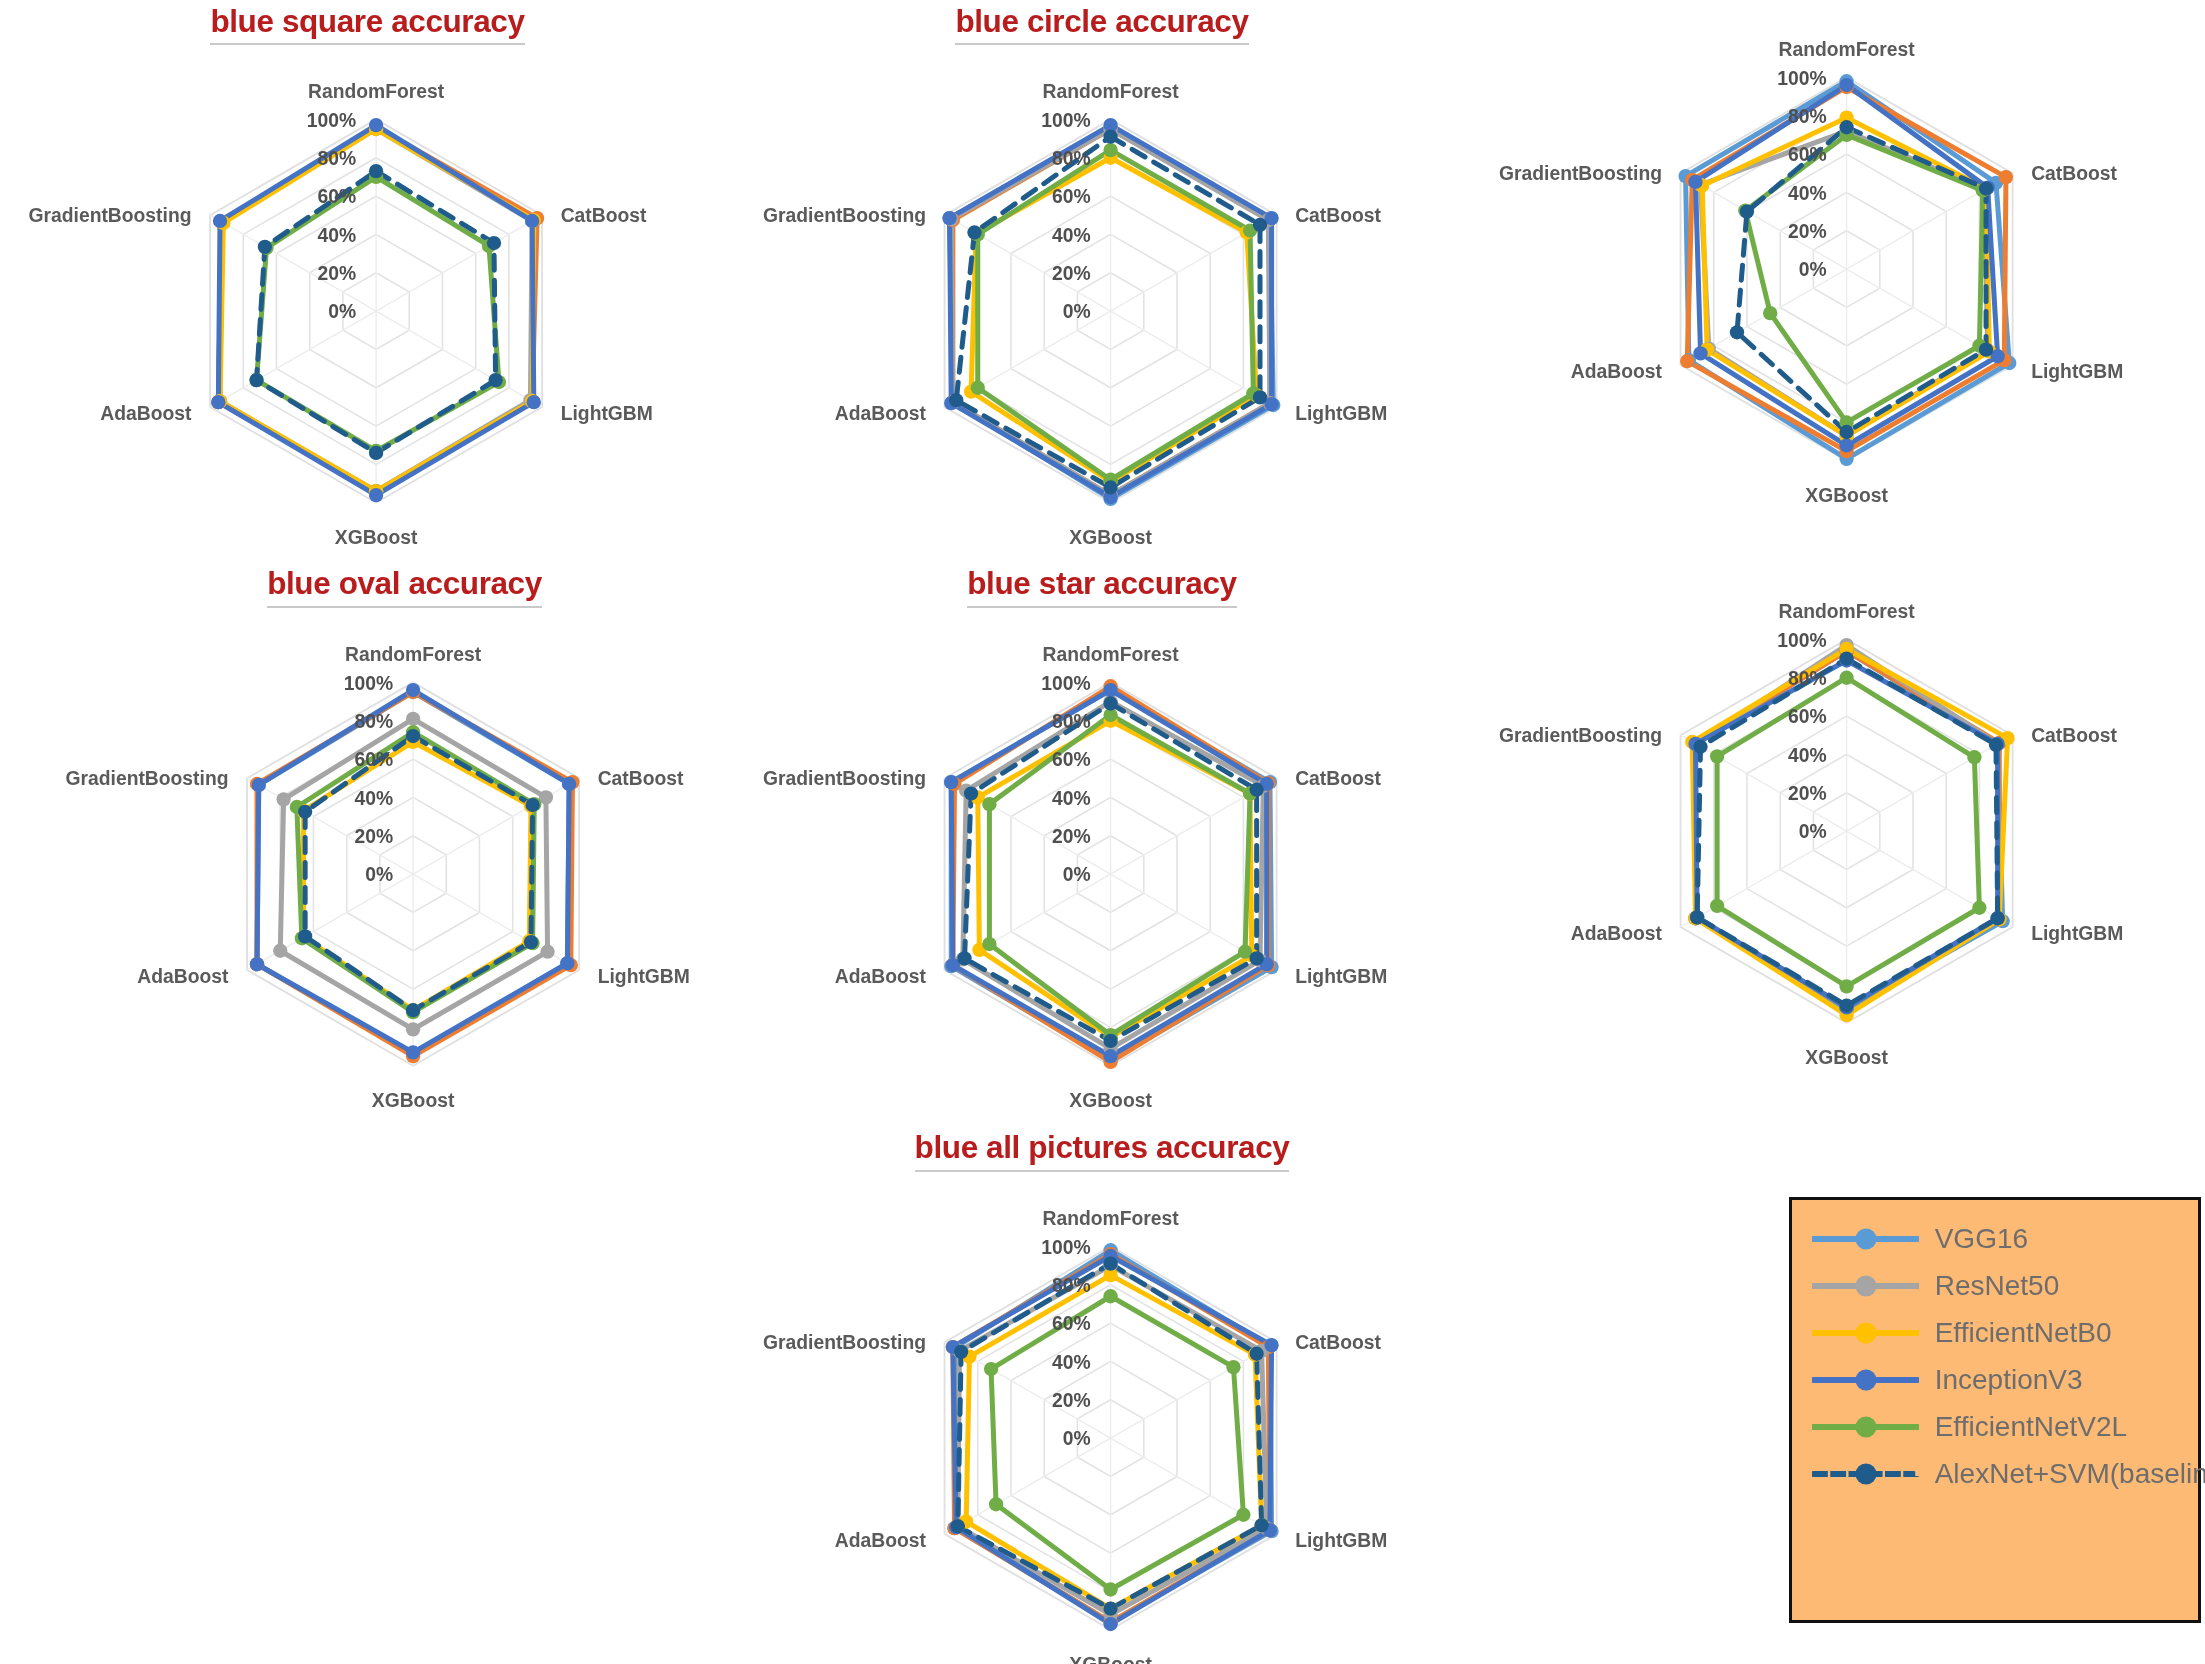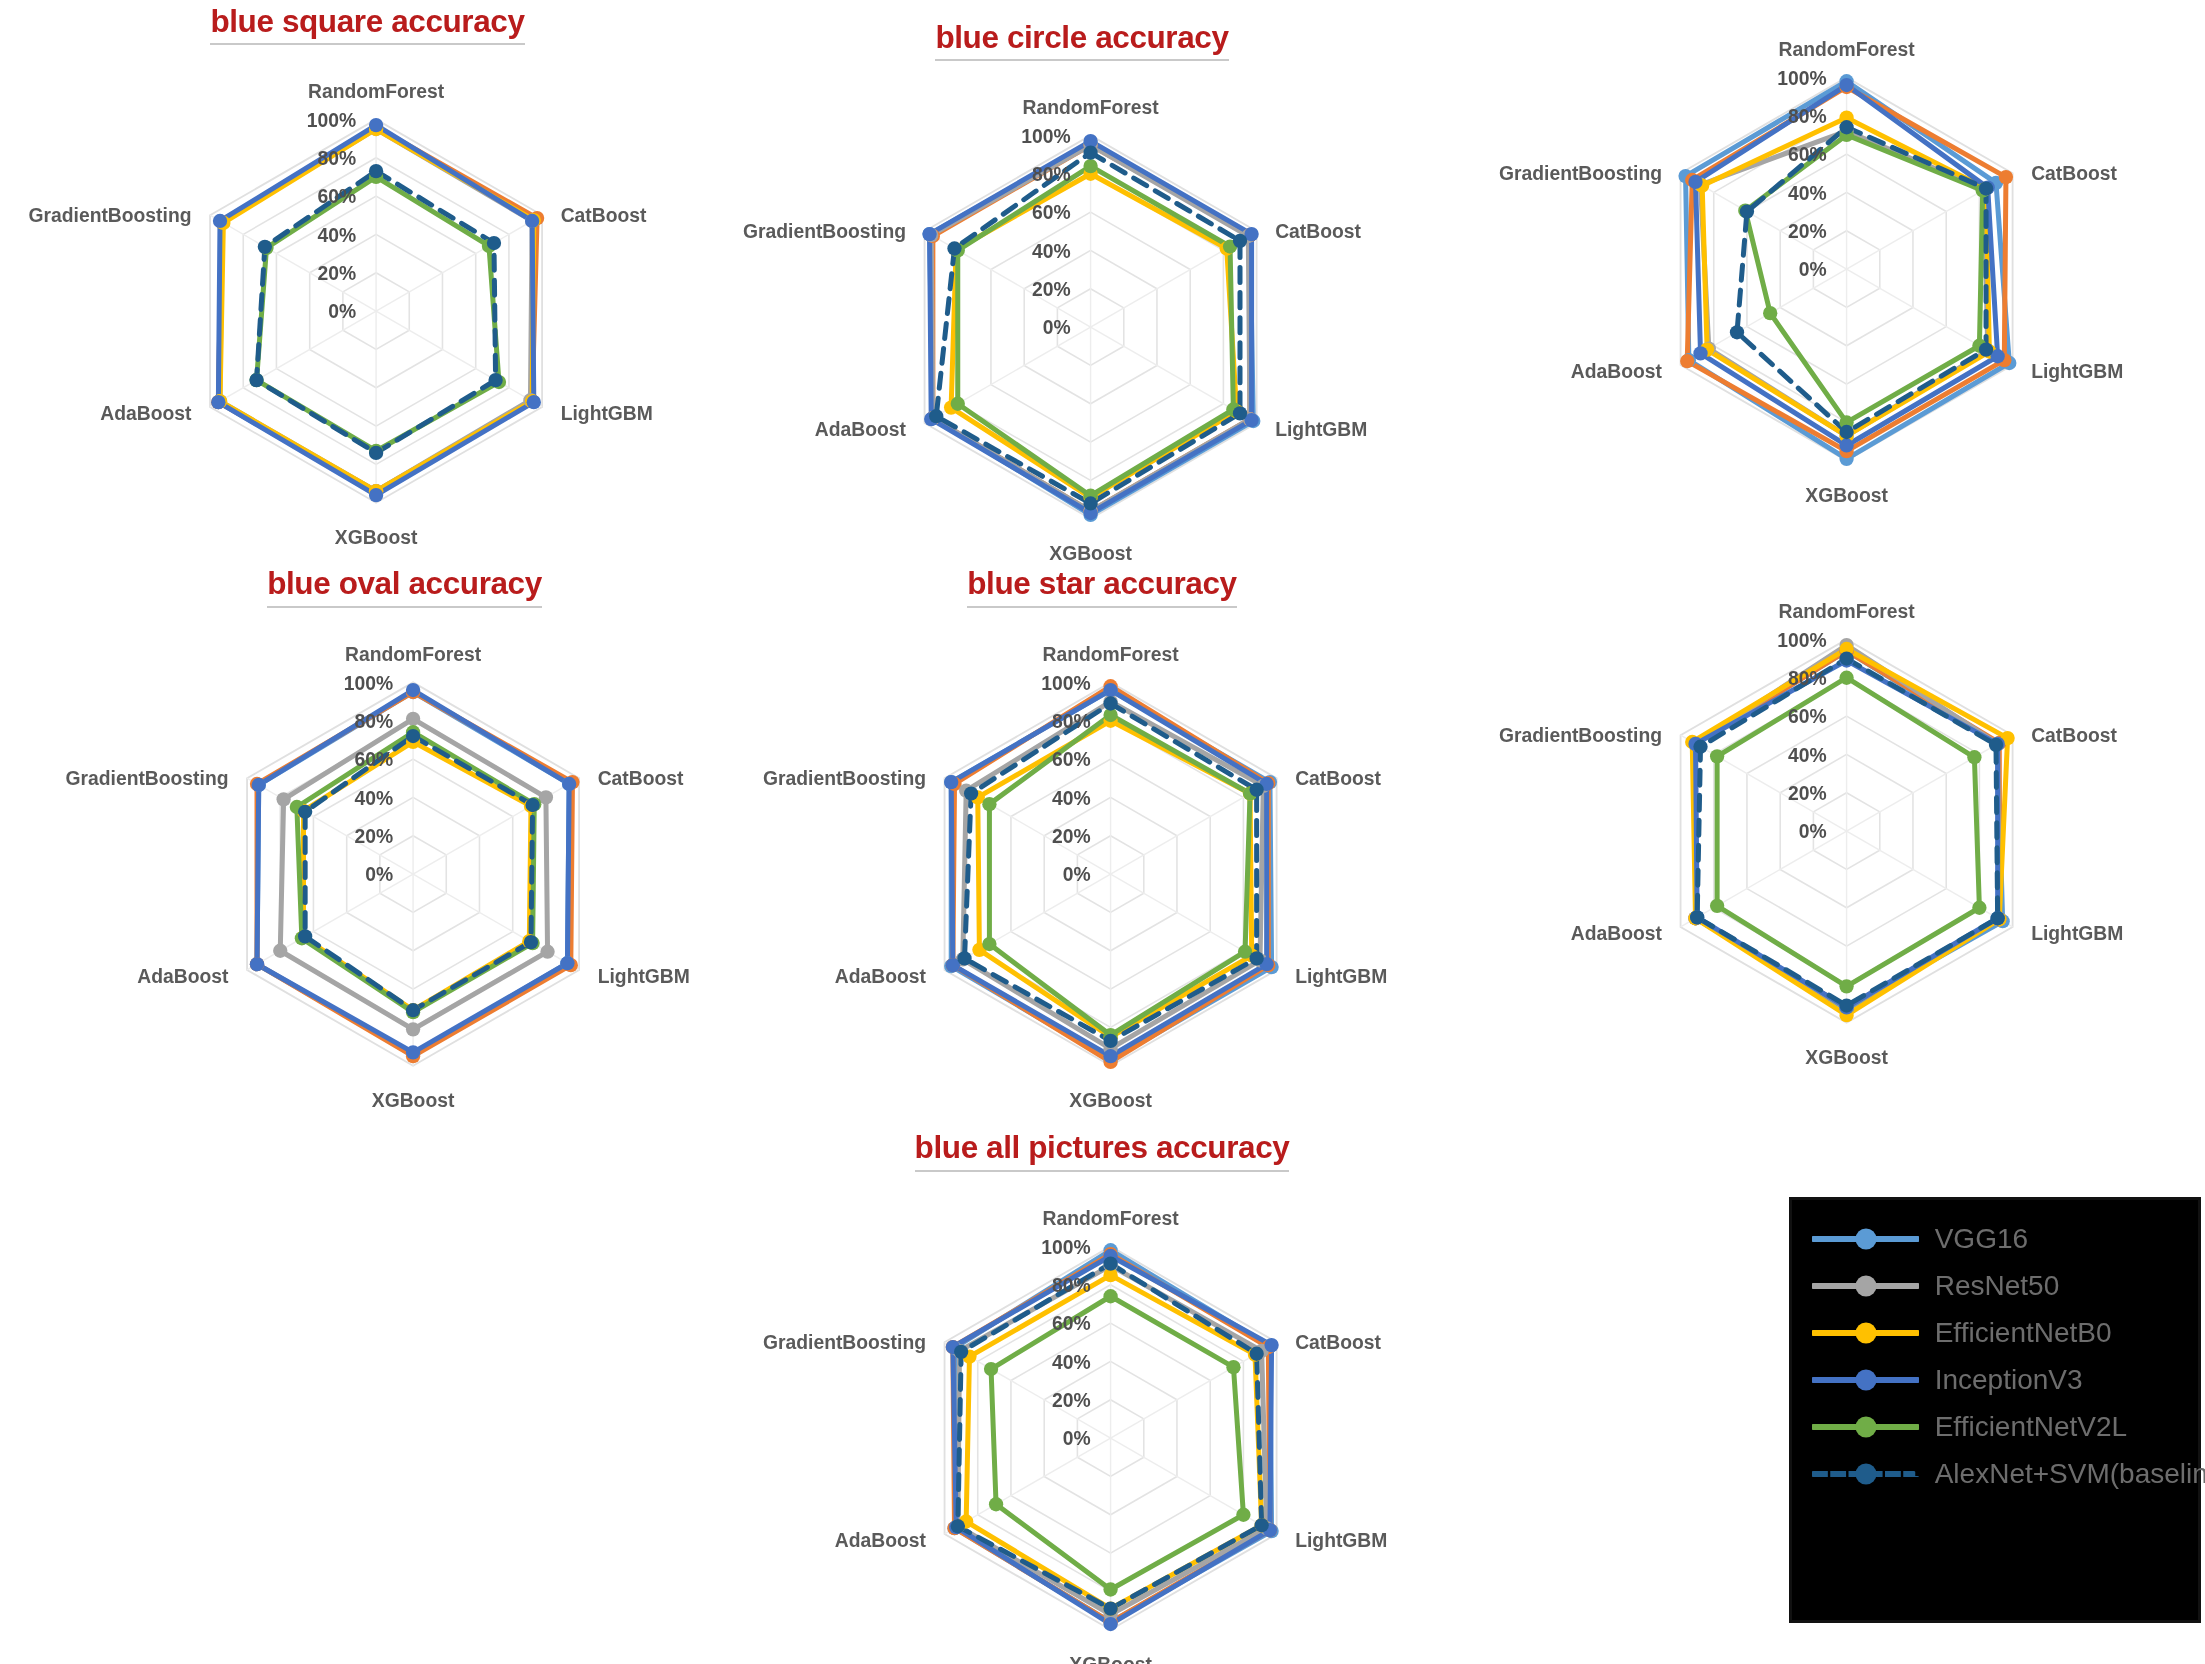--- a/index.html
+++ b/index.html
@@ -37,21 +37,21 @@
     fill:#4f4f4f;
     font-family:"Liberation Sans","DejaVu Sans",sans-serif;
   }
   .grid-ring{fill:none;stroke:#e3e3e3;stroke-width:2.2;}
   .grid-ring.outer{stroke:#e0e0e0;stroke-width:2.6;}
   .spoke{stroke:#ededed;stroke-width:2;}
   
   #legend-box{
     position:absolute;
     border:3.6px solid #111;
-    background:#000000;
+    background:#fdba74;
     box-sizing:border-box;
   }
   .legend-row{
     display:flex;align-items:center;
     height:47px;
   }
   .legend-swatch{
     width:107px;height:24px;position:relative;flex:0 0 107px;margin-left:20px;
   }
   .legend-line{
@@ -151,21 +151,21 @@
             <text x="525.5" y="74.0" text-anchor="middle" class="axis-label">RandomForest</text>
             <text x="783.6" y="248.0" text-anchor="start" class="axis-label">CatBoost</text>
             <text x="783.6" y="524.0" text-anchor="start" class="axis-label">LightGBM</text>
             <text x="525.5" y="698.0" text-anchor="middle" class="axis-label">XGBoost</text>
             <text x="267.4" y="524.0" text-anchor="end" class="axis-label">AdaBoost</text>
             <text x="267.4" y="248.0" text-anchor="end" class="axis-label">GradientBoosting</text>
           </g>
         </svg>
       </div>
     </div>
-    <div class="panel" style="left: 724px; top: 2.9px; width: 716px; margin-top: 16px;">
+    <div class="panel" style="left: 744px; top: 2.9px; width: 716px;">
       <div class="chart-title"><span class="t">blue circle accuracy</span></div>
       <div class="radar-wrap">
         <svg width="716" height="515" viewBox="0 0 1000 720">
           <g>
             <path d="M512.0 318.4 L558.4 345.2 L558.4 398.8 L512.0 425.6 L465.6 398.8 L465.6 345.2 Z" class="grid-ring"></path>
             <path d="M512.0 264.8 L604.8 318.4 L604.8 425.6 L512.0 479.2 L419.2 425.6 L419.2 318.4 Z" class="grid-ring"></path>
             <path d="M512.0 211.2 L651.3 291.6 L651.3 452.4 L512.0 532.8 L372.7 452.4 L372.7 291.6 Z" class="grid-ring"></path>
             <path d="M512.0 157.6 L697.7 264.8 L697.7 479.2 L512.0 586.4 L326.3 479.2 L326.3 264.8 Z" class="grid-ring"></path>
             <path d="M512.0 104.0 L744.1 238.0 L744.1 506.0 L512.0 640.0 L279.9 506.0 L279.9 238.0 Z" class="grid-ring outer"></path>
             <line x1="512" y1="372" x2="512.0" y2="104.0" class="spoke"></line>

